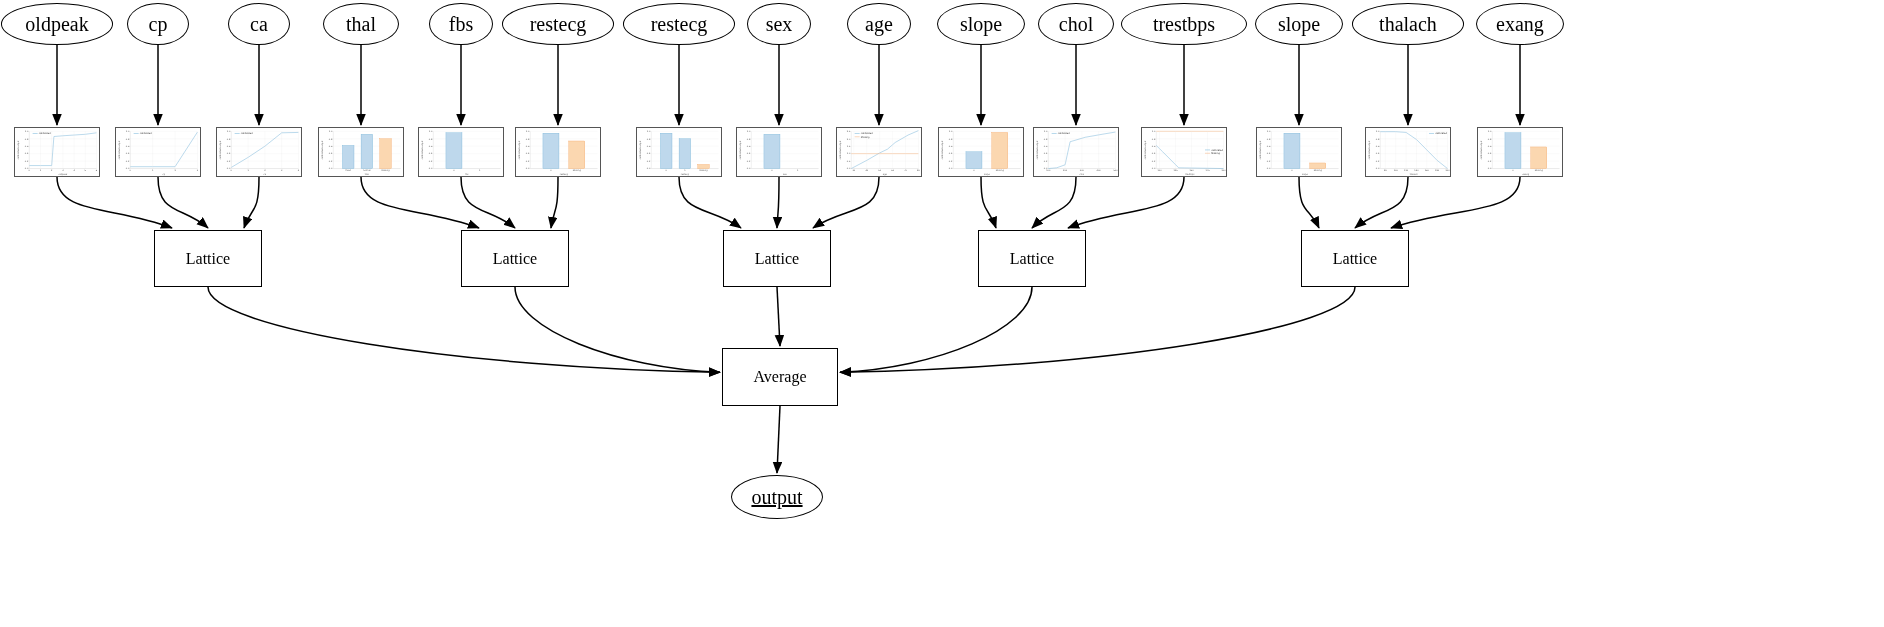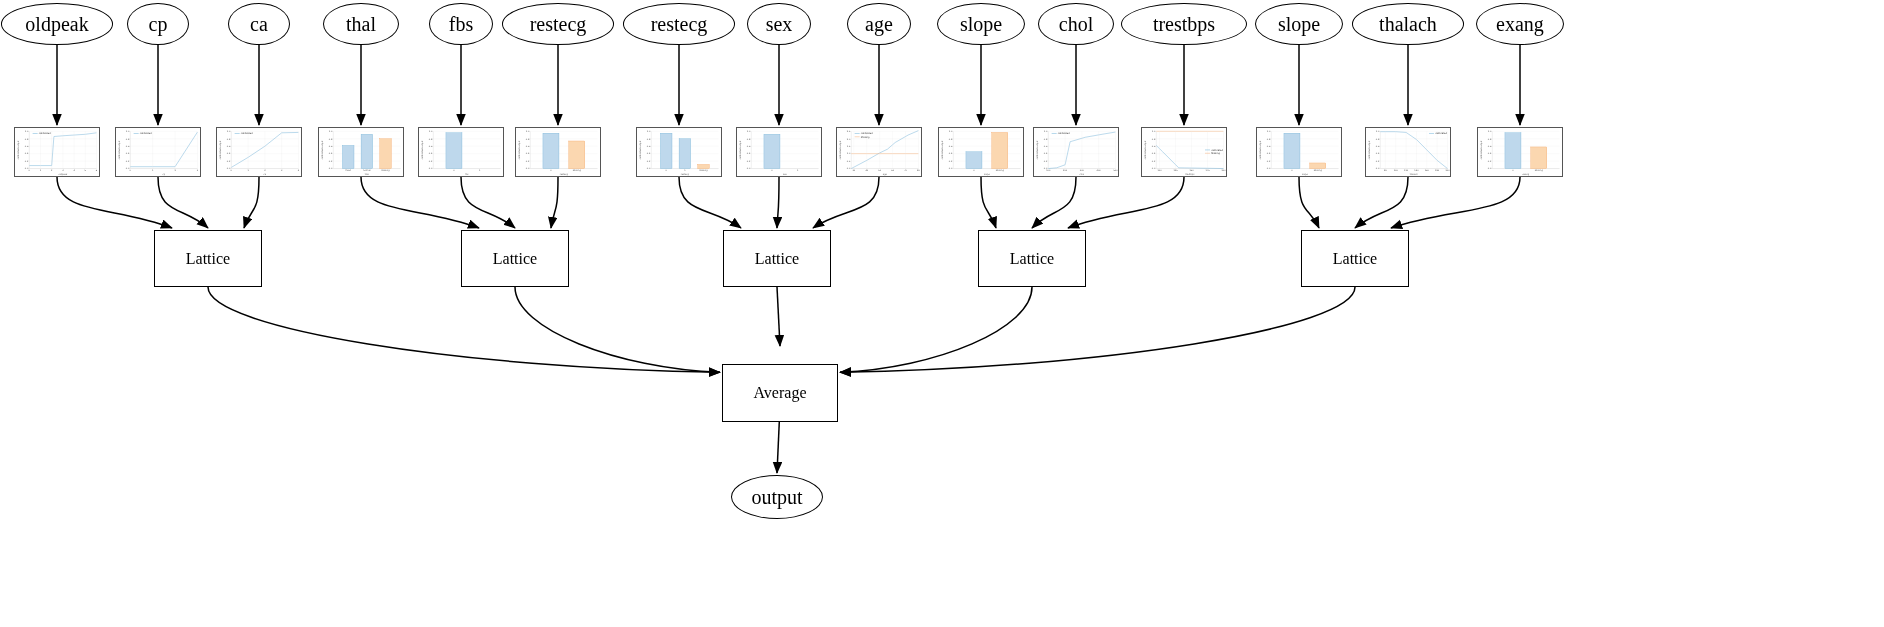--- a/index.html
+++ b/index.html
@@ -537,16 +537,16 @@
           <rect x="62.84615384615385" y="22.900000000000002" width="19.076923076923077" height="26.099999999999998" fill="#fbd7b0" stroke="#f5a15c" stroke-width="0.4"></rect>
           <text x="72.38461538461539" y="52" text-anchor="middle" class="tick">Missing</text>
           <text x="57" y="56.4" text-anchor="middle" class="axlab">exang</text>
         </svg>
       </div>
       <div class="node boxnode" style="left: 154px; top: 230px; width: 108px; height: 57px;">Lattice</div>
       <div class="node boxnode" style="left: 461px; top: 230px; width: 108px; height: 57px;">Lattice</div>
       <div class="node boxnode" style="left: 723px; top: 230px; width: 108px; height: 57px;">Lattice</div>
       <div class="node boxnode" style="left: 978px; top: 230px; width: 108px; height: 57px;">Lattice</div>
       <div class="node boxnode" style="left: 1301px; top: 230px; width: 108px; height: 57px;">Lattice</div>
-      <div class="node boxnode" style="left: 722px; top: 348px; width: 116px; height: 58px; margin-top: 16px;">Average</div>
-      <div class="node ellipse" style="left: 731px; top: 475px; width: 92px; height: 44px;">output</div>
+      <div class="node boxnode" style="left: 722px; top: 348px; width: 116px; height: 58px;">Average</div>
+      <div class="node ellipse" style="left: 731px; top: 475px; width: 92px; height: 44px; text-decoration: underline;">output</div>
     </div>
 </div>
 
 </body></html>

